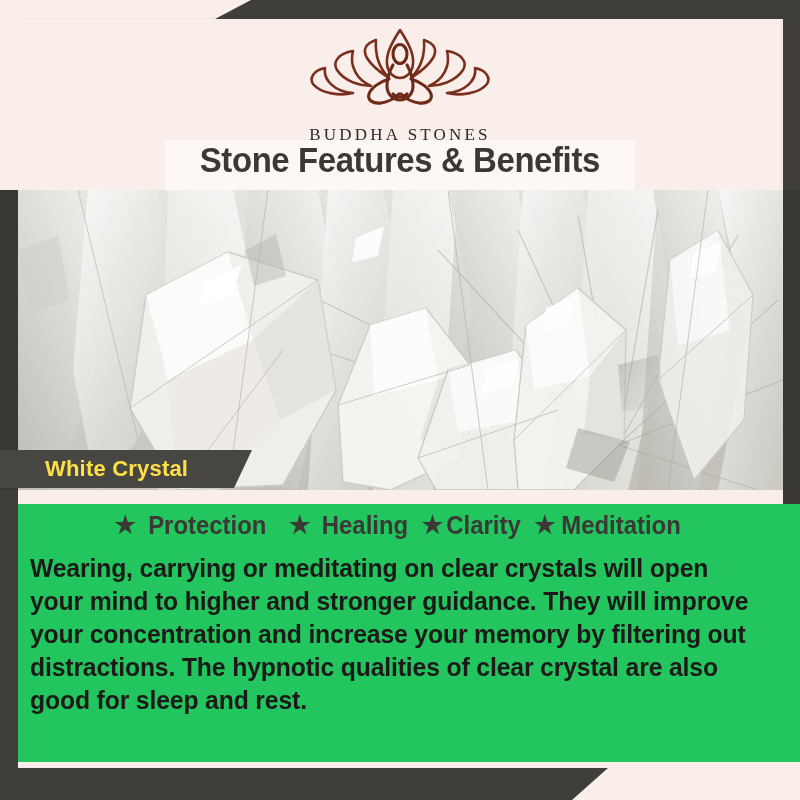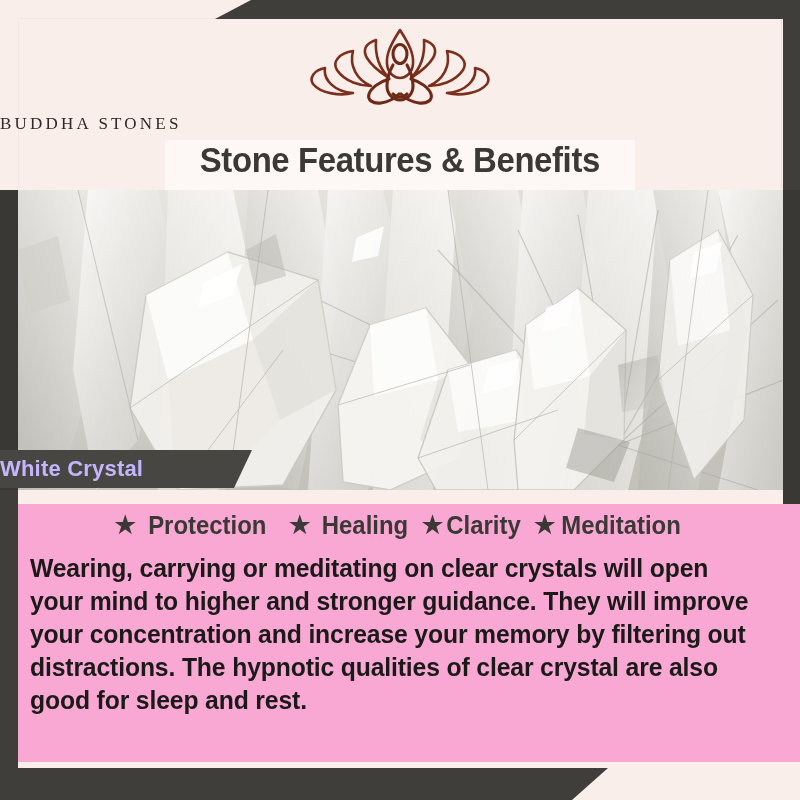--- a/index.html
+++ b/index.html
@@ -67,26 +67,26 @@
     width: 800px;
     text-align: center;
   }
   .logo-mark {
     display: block;
     margin: 0 auto;
     width: 182px;
     height: 88px;
   }
   .logo-word {
-    margin-top: 2px;
+    margin-top: 13px;
     font-family: "Liberation Serif", serif;
     font-size: 17px;
     letter-spacing: 3.2px;
     color: #2c2a28;
-    text-align: left;
+    text-align: center;
     line-height: 20px;
   }
 
   
   .title-plate {
     position: absolute;
     left: 165px;
     top: 140px;
     width: 470px;
     height: 52px;
@@ -140,35 +140,36 @@
     left: 0;
     top: 450px;
     width: 252px;
     height: 38px;
     background: #484642;
     clip-path: polygon(0 0, 252px 0, 234px 38px, 0 38px);
     display: flex;
     align-items: center;
   }
   .caption-text {
-    color: #c4b5fd;
+    margin-left: 45px;
+    color: #fde047;
     font-family: "Liberation Sans", sans-serif;
     font-weight: bold;
     font-size: 22px;
     letter-spacing: 0.2px;
   }
 
   
   .body-area {
     position: absolute;
     left: 0;
     top: 490px;
     width: 800px;
     height: 310px;
-    background: #f9a8d4;
+    background: #22c55e;
   }
   .body-top-strip {
     position: absolute;
     left: 0; top: 0;
     width: 800px; height: 14px;
     background: #faeeea;
   }
   .body-rail-left {
     position: absolute;
     left: 0; top: 0; width: 18px; height: 14px;

